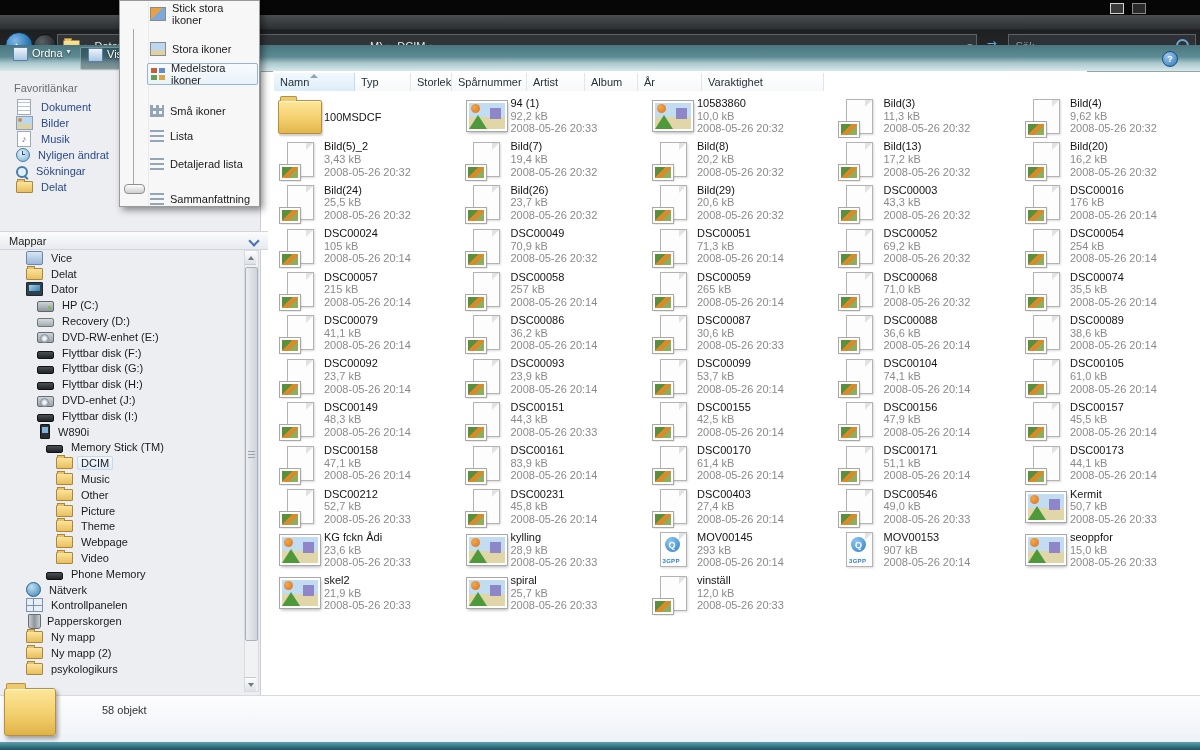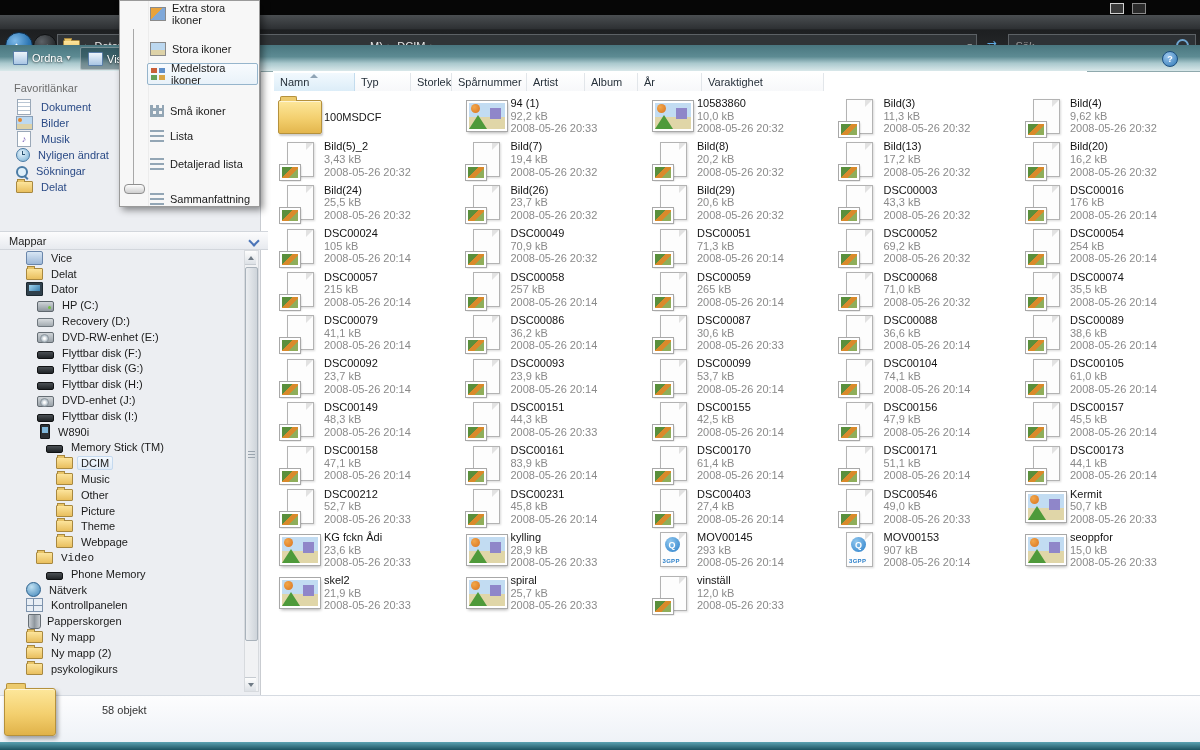--- a/index.html
+++ b/index.html
@@ -40,21 +40,21 @@
     font-family:"Liberation Sans",sans-serif;font-size:11px;}
   .searchbox input::placeholder{color:#9a9a9a;font-style:italic;}
   .mag{position:absolute;right:6px;top:4px;width:9px;height:9px;border:2px solid #6fa6d2;border-radius:50%;}
   .mag::after{content:"";position:absolute;left:8px;top:8px;width:5px;height:2px;background:#6fa6d2;
     transform:rotate(45deg);transform-origin:0 0;}
 
   
   .toolbar{position:absolute;left:0;top:45px;width:1200px;height:26px;
     background:linear-gradient(180deg,#49767f 0%,#5d8b93 45%,#a9c8cd 70%,#d9e8ea 100%);
     border-bottom:1px solid #8fa9ad;}
-  .tbtn{position:absolute;top:2px;height:21px;display:flex;align-items:center;gap:4px;
+  .tbtn{position:absolute;top:2px;height:21px;display:flex;gap:4px;
     color:#fff;text-shadow:0 1px 2px rgba(0,0,0,.6);padding:0 7px;border-radius:2px;}
   .tbtn .caret{font-size:8px;color:#e8e8e8;}
   .tbtn.pressed{background:rgba(0,20,30,.35);border:1px solid rgba(255,255,255,.35);}
   .tbico{width:13px;height:12px;background:linear-gradient(180deg,#eef4fa,#a9c6e4);
     border:1px solid #5a7ea8;border-radius:1px;}
   .helpbtn{position:absolute;right:22px;top:51px;width:14px;height:14px;border-radius:50%;
     background:radial-gradient(circle at 35% 30%,#9cc7ee,#2f78b5);border:1px solid #1c4f80;
     color:#fff;font-size:9px;font-weight:bold;display:flex;align-items:center;justify-content:center;}
 
   
@@ -253,21 +253,21 @@
   </div>
   <div class="helpbtn">?</div>
 
   <div class="viewmenu">
     <div class="vm-track"></div>
     <div class="vm-handle"></div>
     <div class="vm-sep"></div>
     <div id="vm-items">
         <div class="vm-item" style="top: 3px;">
           <span class="mi mi-xl"></span>
-          <span>Extra stora ikoner</span>
+          <span>Stick stora ikoner</span>
         </div>
         <div class="vm-item" style="top: 38px;">
           <span class="mi mi-l"></span>
           <span>Stora ikoner</span>
         </div>
         <div class="vm-item sel" style="top: 62px;">
           <span class="mi mi-m"></span>
           <span>Medelstora ikoner</span>
         </div>
         <div class="vm-item" style="top: 100px;">
@@ -391,21 +391,21 @@
           <span class="lbl">Picture</span>
         </div>
         <div class="tree-item" style="padding-left: 56px;">
           <span class="ticon si si-folder"></span>
           <span class="lbl">Theme</span>
         </div>
         <div class="tree-item" style="padding-left: 56px;">
           <span class="ticon si si-folder"></span>
           <span class="lbl">Webpage</span>
         </div>
-        <div class="tree-item" style="padding-left: 36px; font-family: Liberation Mono, monospace;">
+        <div class="tree-item" style="padding-left: 56px;">
           <span class="ticon si si-folder"></span>
           <span class="lbl">Video</span>
         </div>
         <div class="tree-item" style="padding-left: 46px;">
           <span class="ticon si si-removable"></span>
           <span class="lbl">Phone Memory</span>
         </div>
         <div class="tree-item" style="padding-left: 26px;">
           <span class="ticon si si-network"></span>
           <span class="lbl">Nätverk</span>

